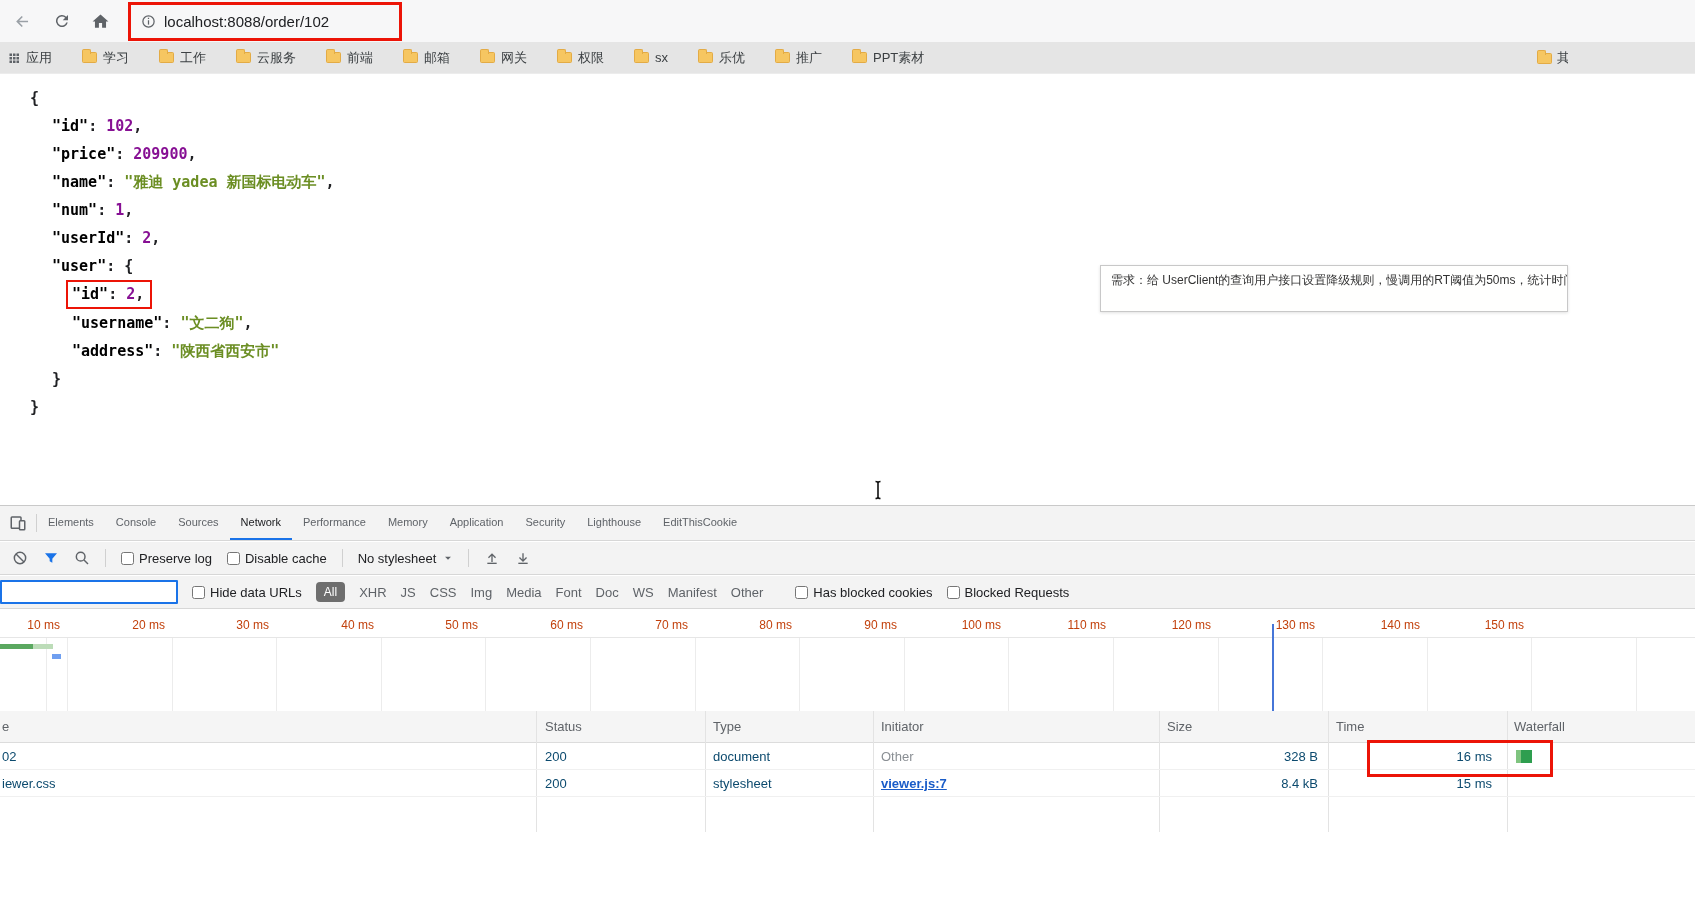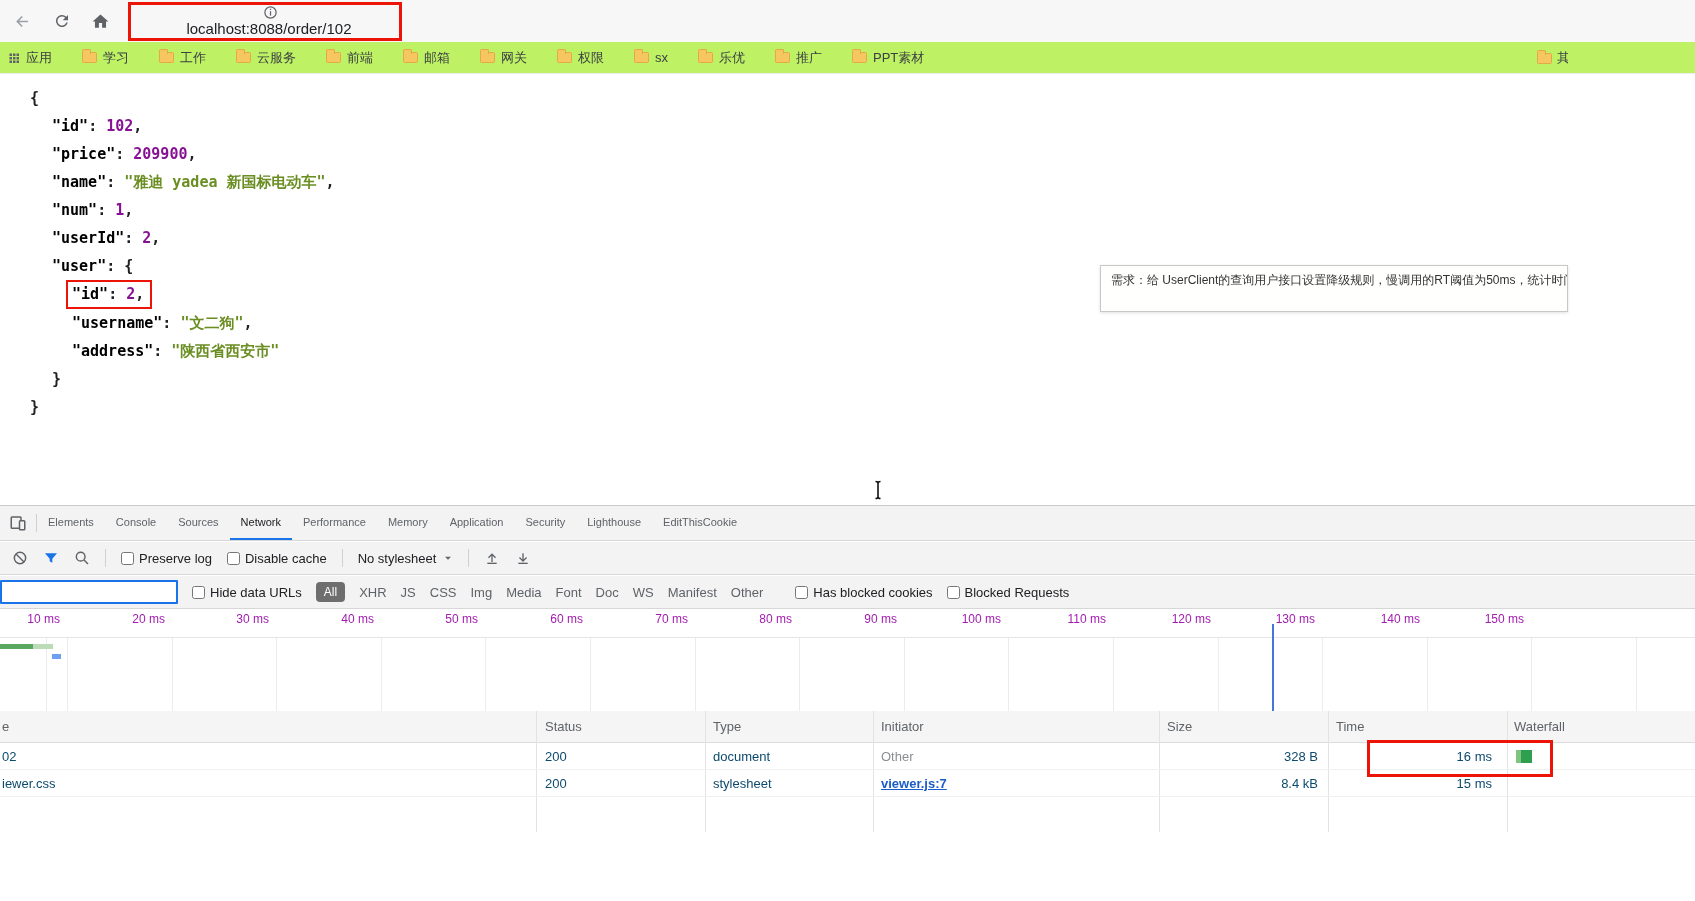--- a/index.html
+++ b/index.html
@@ -7,25 +7,25 @@
   body {
     position: relative; overflow: hidden; background:#fff;
     font-family:"Liberation Sans", sans-serif; color:#202124;
   }
 
   
   .nav-bar { position:absolute; top:0; left:0; right:0; height:42px; background:#f7f7f8; }
   .nav-icon { position:absolute; top:7px; width:28px; height:28px; display:flex; align-items:center; justify-content:center; color:#5f6368; border-radius:50%; }
   .nav-icon.disabled { color:#9aa0a6; }
   .anno { border:3px solid #ec1407; }
-  .url-anno { position:absolute; left:128px; top:2px; width:274px; height:39px; display:flex; align-items:center; background:#f7f7f8;flex-direction:column; }
+  .url-anno { position:absolute; left:128px; top:2px; width:274px; height:39px; display:flex; align-items:center; background:#f7f7f8; }
   .url-text { font-size:15px; color:#202124; margin-left:8px; white-space:nowrap; }
   .info-icon { margin-left:10px; color:#5f6368; display:flex; }
 
-  .bm-bar { position:absolute; top:42px; left:0; right:0; height:32px; background:#bef264; border-bottom:1px solid #ececec; display:flex; align-items:center; padding-left:8px; gap:30px; }
+  .bm-bar { position:absolute; top:42px; left:0; right:0; height:32px; background:#e5e5e5; border-bottom:1px solid #ececec; display:flex; align-items:center; padding-left:8px; gap:30px; }
   .bm-item { display:flex; align-items:center; gap:6px; font-size:13px; color:#3c4043; white-space:nowrap; }
   .folder { width:15px; height:11px; background:#f6c661; border:1px solid #e3ab45; border-radius:1.5px; position:relative; flex:0 0 auto; }
   .folder::before { content:""; position:absolute; top:-4px; left:-1px; width:7px; height:4px; background:#f6c661; border:1px solid #e3ab45; border-bottom:none; border-radius:2px 2px 0 0; }
   .bm-other { position:absolute; top:42px; left:1537px; width:31px; height:32px; overflow:hidden; display:flex; align-items:center; gap:5px; font-size:13px; color:#3c4043; }
 
   
   .page { position:absolute; top:75px; left:0; right:0; height:430px; background:#fff; }
   .json { position:absolute; left:30px; top:9px; font-family:"DejaVu Sans Mono", monospace; font-size:15px; line-height:28px; font-weight:bold; }
   .ind1 { padding-left:22px; }
   .ind2 { padding-left:42px; }
@@ -53,21 +53,21 @@
   .cb-group { display:flex; align-items:center; font-size:13px; color:#202124; gap:5px; white-space:nowrap; }
   input[type=checkbox] { width:13px; height:13px; margin:0; }
   .throttle { display:flex; align-items:center; gap:7px; font-size:13px; color:#202124; white-space:nowrap; }
 
   .dt-bar3 { position:absolute; top:70px; left:0; right:0; height:33px; background:#f3f3f3; border-bottom:1px solid #d7d7d7; display:flex; align-items:center; gap:14px; }
   .filter-input { width:178px; height:24px; border:2px solid #1a73e8; background:#fff; border-radius:1px; font-size:13px; padding:0 5px; outline:none; }
   .pill { background:#6e6e6e; color:#fff; font-size:12px; padding:3px 8px; border-radius:4px; }
   .ftype { font-size:13px; color:#5f6368; }
 
   .dt-timeline { position:absolute; top:104px; left:0; right:0; height:103px; border-bottom:1px solid #d7d7d7; background:#fff; }
-  .tl-label { position:absolute; top:2px; width:60px; text-align:right; font-size:12px; color:#a21caf;padding-left:16px; }
+  .tl-label { position:absolute; top:8px; width:60px; text-align:right; font-size:12px; color:#c2410c;padding-left:16px; }
   .dt-ruler { position:absolute; top:0; left:0; right:0; height:28px; border-bottom:1px solid #e6e6e6; }
   .overview { position:absolute; top:28px; left:0; right:0; height:75px;
     background:repeating-linear-gradient(90deg,#ececec 0 1px,transparent 1px 104.6px);
     background-position:67px 0; }
   .ov-bar1 { position:absolute; left:0; top:6px; width:33px; height:5px; background:#5aa860; }
   .ov-bar1b { position:absolute; left:33px; top:6px; width:20px; height:5px; background:#bcdcb8; }
   .ov-bar2 { position:absolute; left:52px; top:16px; width:9px; height:5px; background:#6f9ff0; }
   .ov-blueline { position:absolute; left:1272px; top:-14px; width:2px; height:89px; background:#4676d8; }
 
   .dt-table { position:absolute; top:205px; left:0; right:0; height:191px; background:#fff; font-size:13px; }

